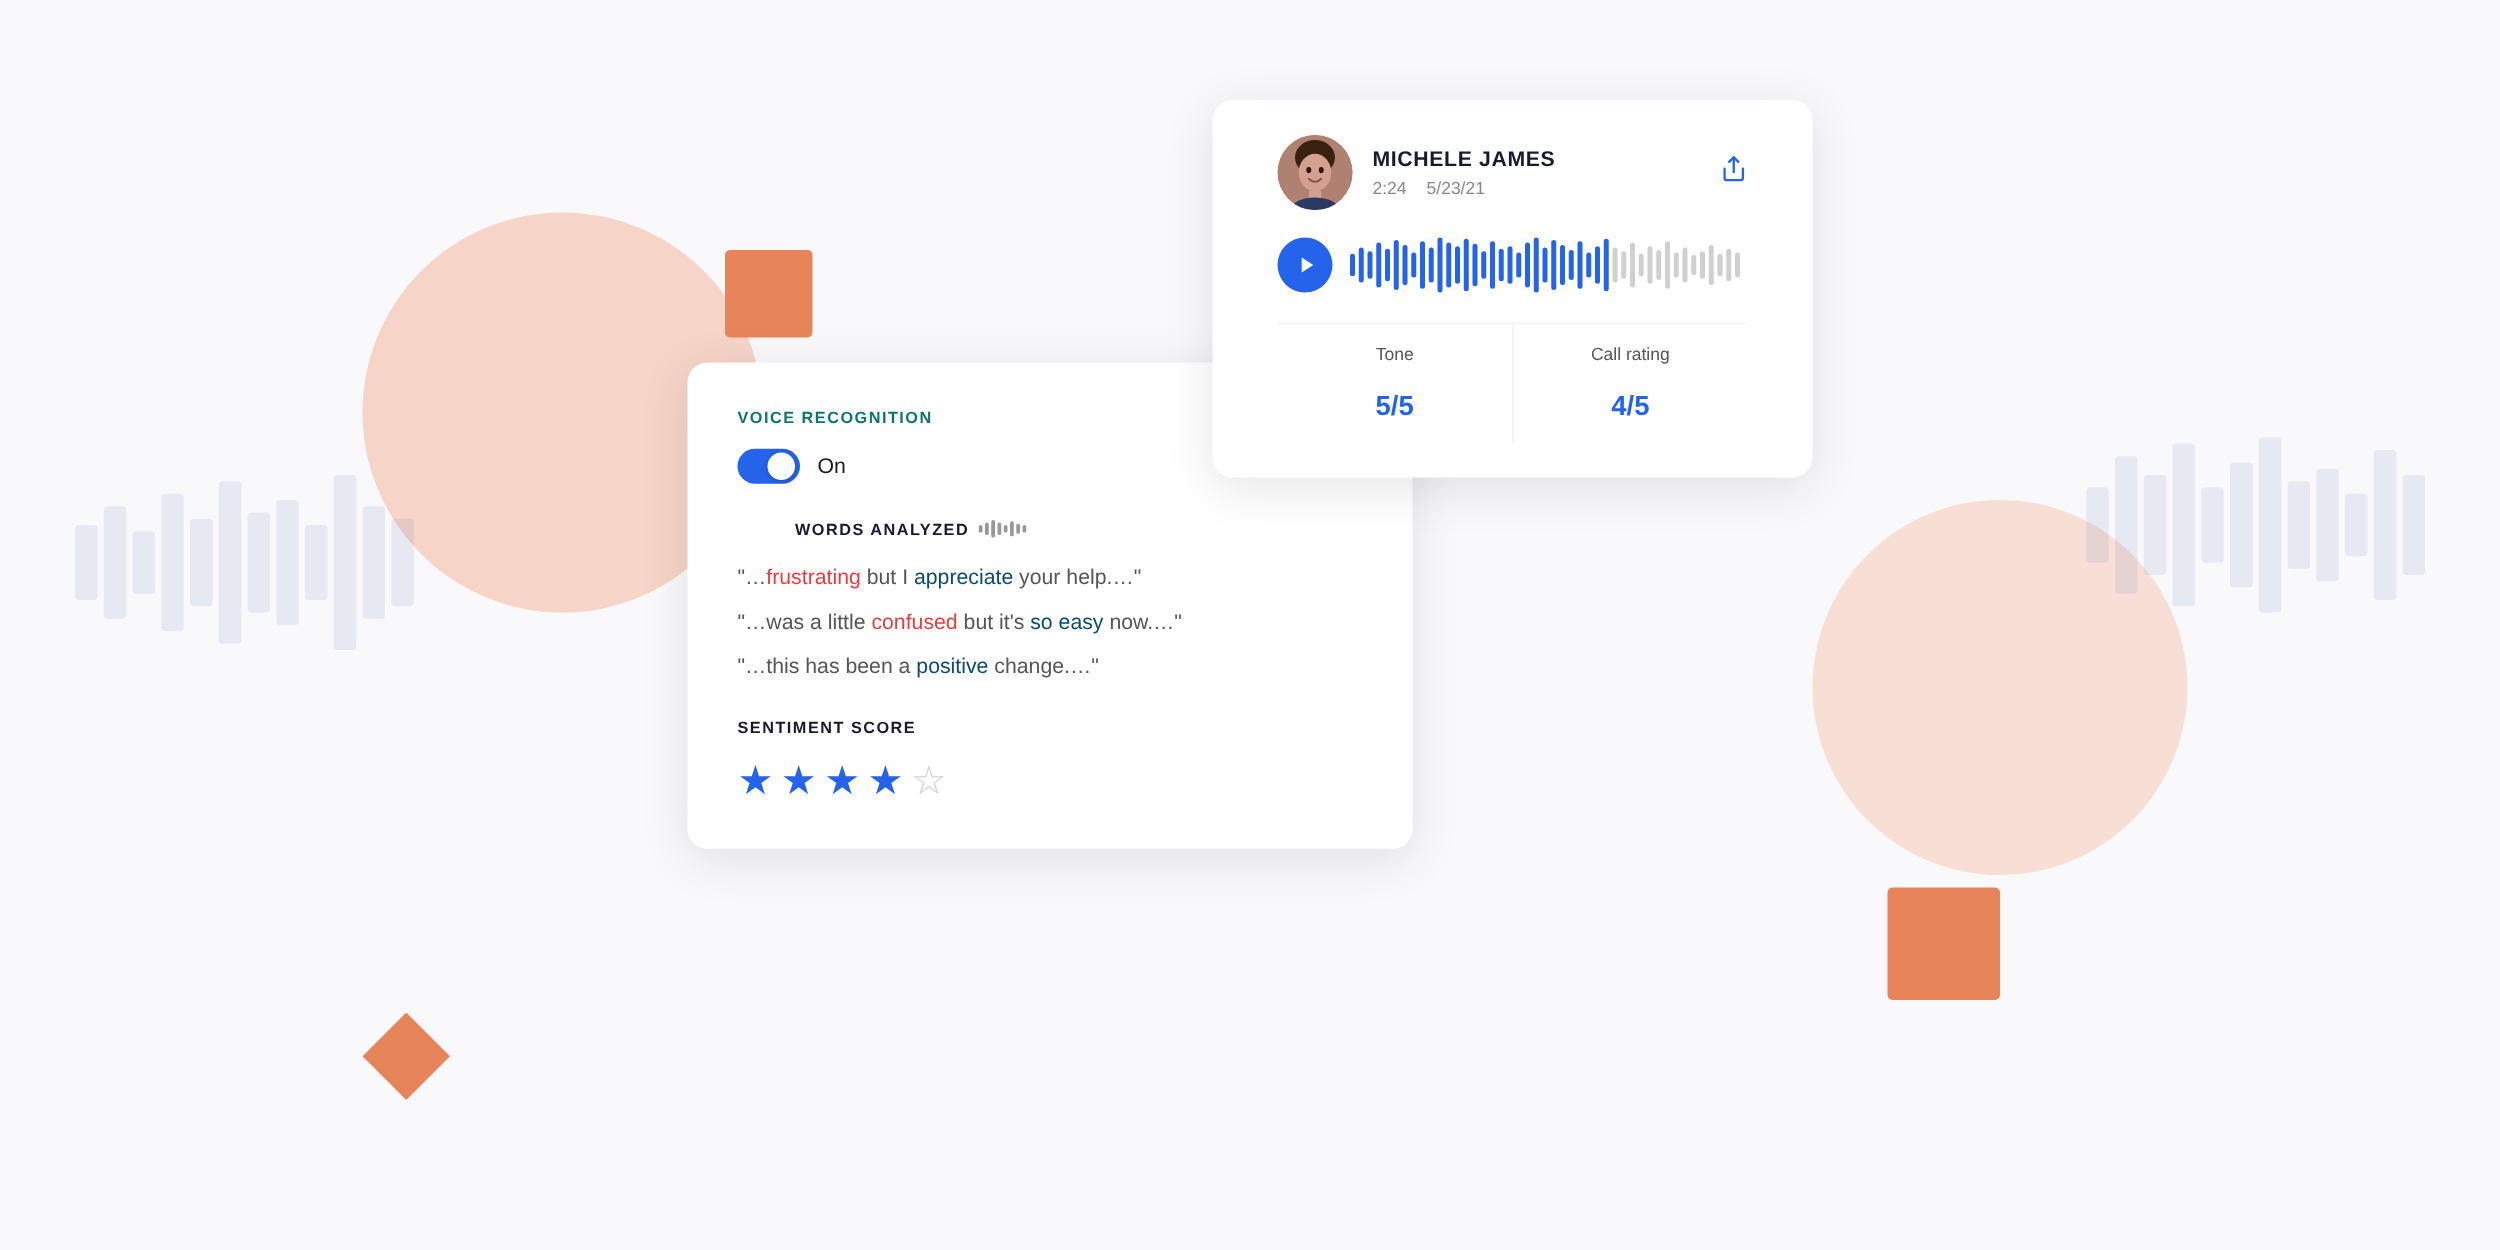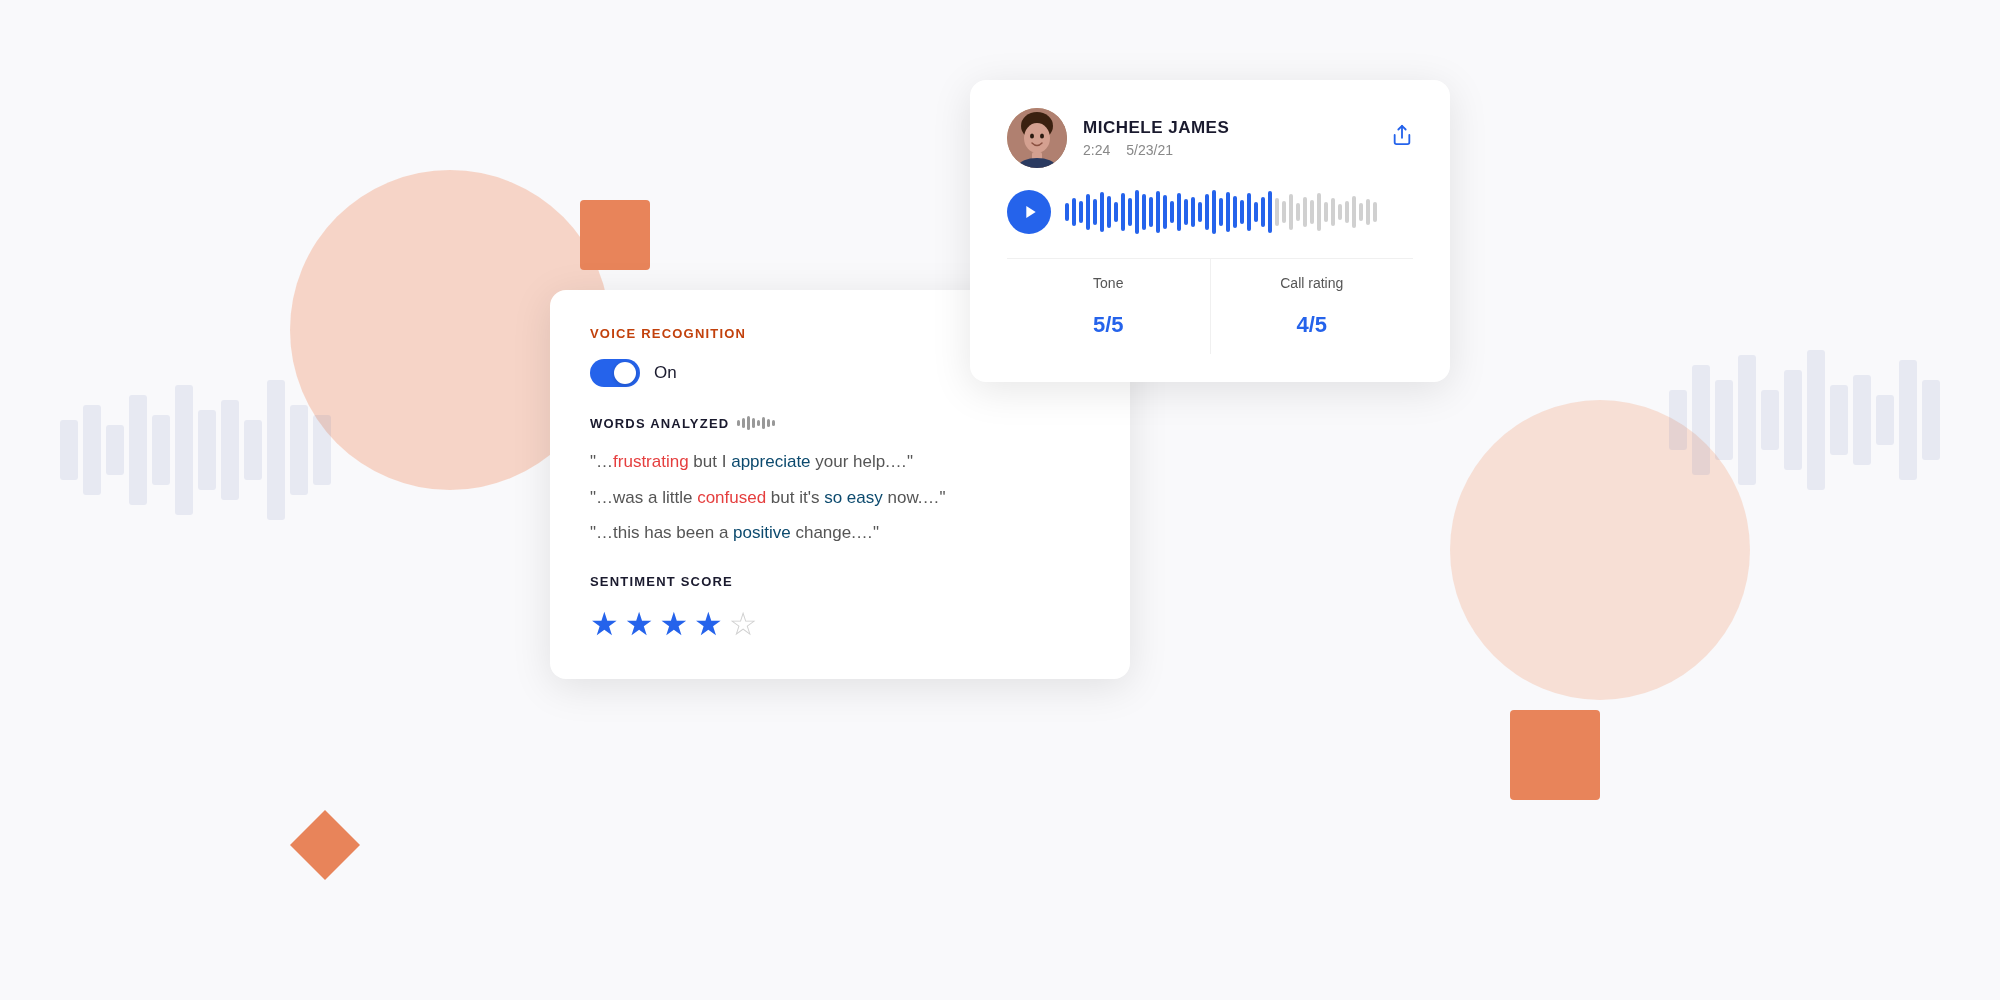--- a/index.html
+++ b/index.html
@@ -113,21 +113,21 @@
       border-radius: 16px;
       padding: 36px 40px;
       box-shadow: 0 8px 40px rgba(0,0,0,0.10);
       z-index: 2;
     }
 
     .voice-card .section-label {
       font-size: 13px;
       font-weight: 700;
       letter-spacing: 1.2px;
-      color: #c2410c;
+      color: #0f766e;
       text-transform: uppercase;
       margin-bottom: 18px;
     }
 
     .toggle-row {
       display: flex;
       align-items: center;
       gap: 14px;
       margin-bottom: 28px;
     }
@@ -157,20 +157,21 @@
       font-size: 17px;
       color: #1a1a2e;
       font-weight: 400;
     }
 
     .words-analyzed-header {
       display: flex;
       align-items: center;
       gap: 8px;
       margin-bottom: 18px;
+      margin-left: 46px;
     }
 
     .words-analyzed-label {
       font-size: 13px;
       font-weight: 700;
       letter-spacing: 1.2px;
       color: #1a1a2e;
       text-transform: uppercase;
     }
 
@@ -224,21 +225,21 @@
     }
 
     
     .call-card {
       position: absolute;
       top: 0;
       right: 0;
       width: 480px;
       background: white;
       border-radius: 16px;
-      padding: 28px 37px;
+      padding: 28px 52px;
       box-shadow: 0 8px 40px rgba(0,0,0,0.10);
       z-index: 3;
     }
 
     .call-card-header {
       display: flex;
       align-items: center;
       justify-content: space-between;
       margin-bottom: 22px;
     }

